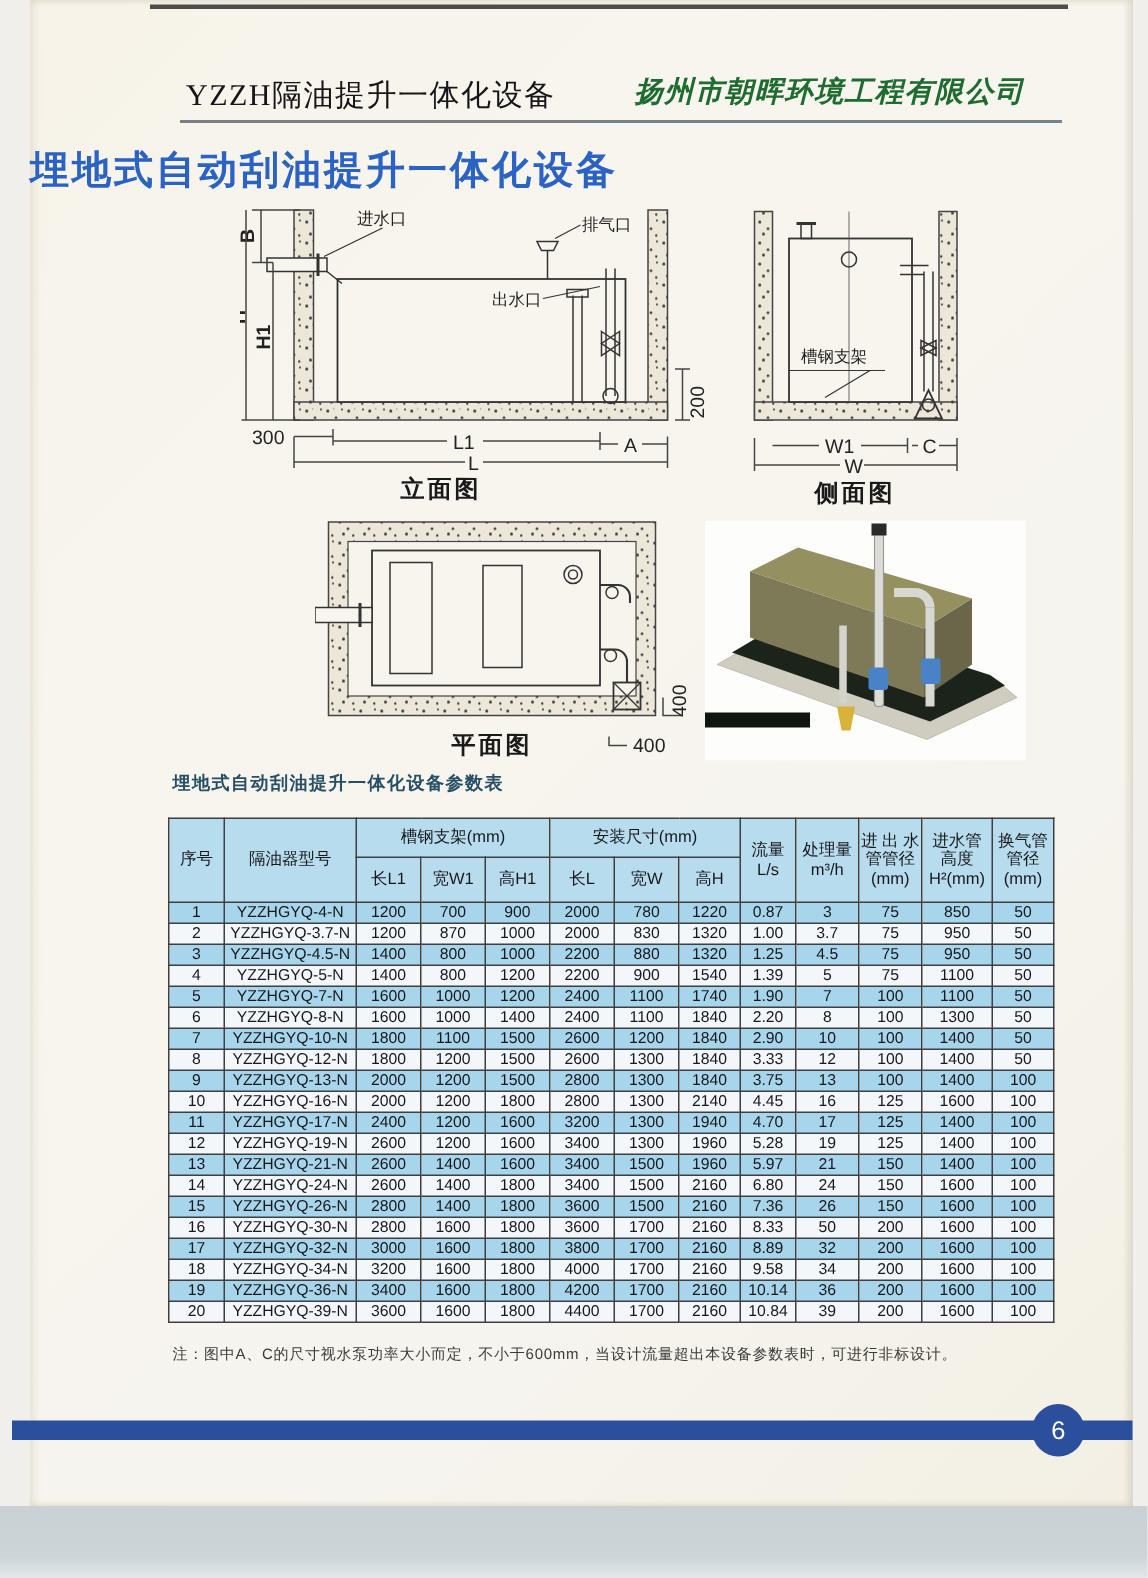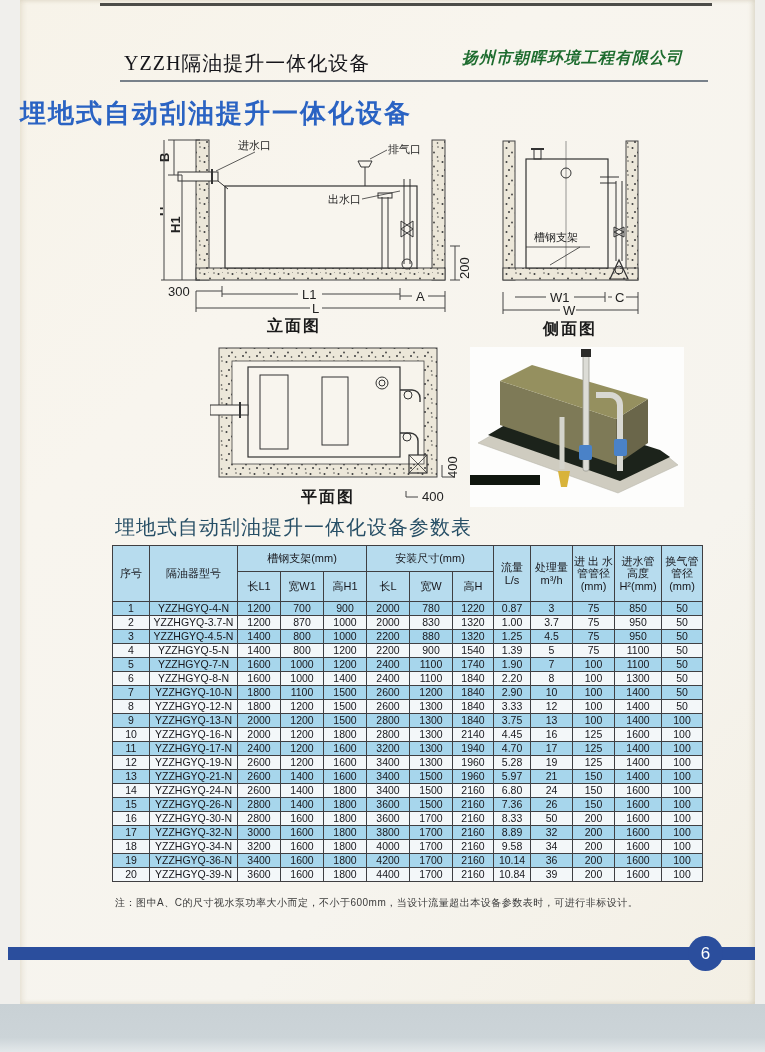--- a/index.html
+++ b/index.html
@@ -10,38 +10,38 @@
     background:linear-gradient(135deg,#f7f3e9 0%,#f8f5ee 30%,#f6f4ee 70%,#f3efe4 100%);
     box-shadow:inset -3px 0 4px rgba(160,150,120,.25), inset 3px 0 5px rgba(180,165,130,.2);margin-left:12px; }
   .bottom-band { position:absolute; left:0; top:1004px; width:765px; height:48px;
     background:linear-gradient(180deg,#c9d1d5 0%,#ccd4d8 70%,#e3e8ea 100%); }
   .top-line { position:absolute; left:88px; top:3px; width:612px; height:3px; background:#4c4c48; }
 
   
   .hdr-left { position:absolute; left:104px; top:50px; font-family:"Liberation Serif","DejaVu Serif",serif;
     font-size:20px; letter-spacing:1px; color:#15151a; }
   .hdr-company { position:absolute; right:72px; top:48px; font-family:"DejaVu Serif","Liberation Serif",serif;
-    font-size:16px; font-weight:bold; font-style:italic; color:#1e6c2f; letter-spacing:1px; }
+    font-size:19px; font-weight:bold; font-style:italic; color:#1e6c2f; letter-spacing:1px; }
   .hdr-rule { position:absolute; left:100px; top:80px; width:588px; height:2px; background:#78818a; }
   .main-title { position:absolute; left:0; top:96px; width:747px; 
     font-size:26px; font-weight:bold; color:#2a63c3; letter-spacing:2px; }
 
   
   svg text { font-family:"Liberation Sans","DejaVu Sans",sans-serif; fill:#222; }
   .cap { font-size:16px; font-weight:bold; fill:#1a1a1a; letter-spacing:2px; }
   .lbl { font-size:11px; }
   .dim { font-size:13px; }
   .dwg { position:absolute; }
   #front-view { left:140px; top:131px; }
   #side-view  { left:470px; top:131px; }
   #plan-view  { left:190px; top:345px; }
   #photo      { left:450px; top:347px; }
 
   
-  .tbl-title { position:absolute; left:95px; top:514px; font-size:20px; font-weight:normal;
+  .tbl-title { position:absolute; left:95px; top:514px; font-size:12px; font-weight:bold;
     color:#274f66; letter-spacing:1px; }
   table.params { position:absolute; left:92px; top:545px; width:590px; border-collapse:collapse;
     table-layout:fixed; font-size:10.5px; color:#17171c; }
   table.params th, table.params td { border:1px solid #3f3f42; text-align:center; vertical-align:middle;
     padding:0; overflow:hidden; }
   table.params thead th { background:#b7dcee; font-weight:normal; font-size:11px; white-space:pre-line; line-height:1.15; }
   table.params thead tr:nth-child(1) th { height:26px; }
   table.params thead tr:nth-child(2) th { height:30px; }
   table.params tbody tr { height:14px; line-height:13px; }
   table.params tbody tr.row-odd  td { background:#a7d6ec; }

